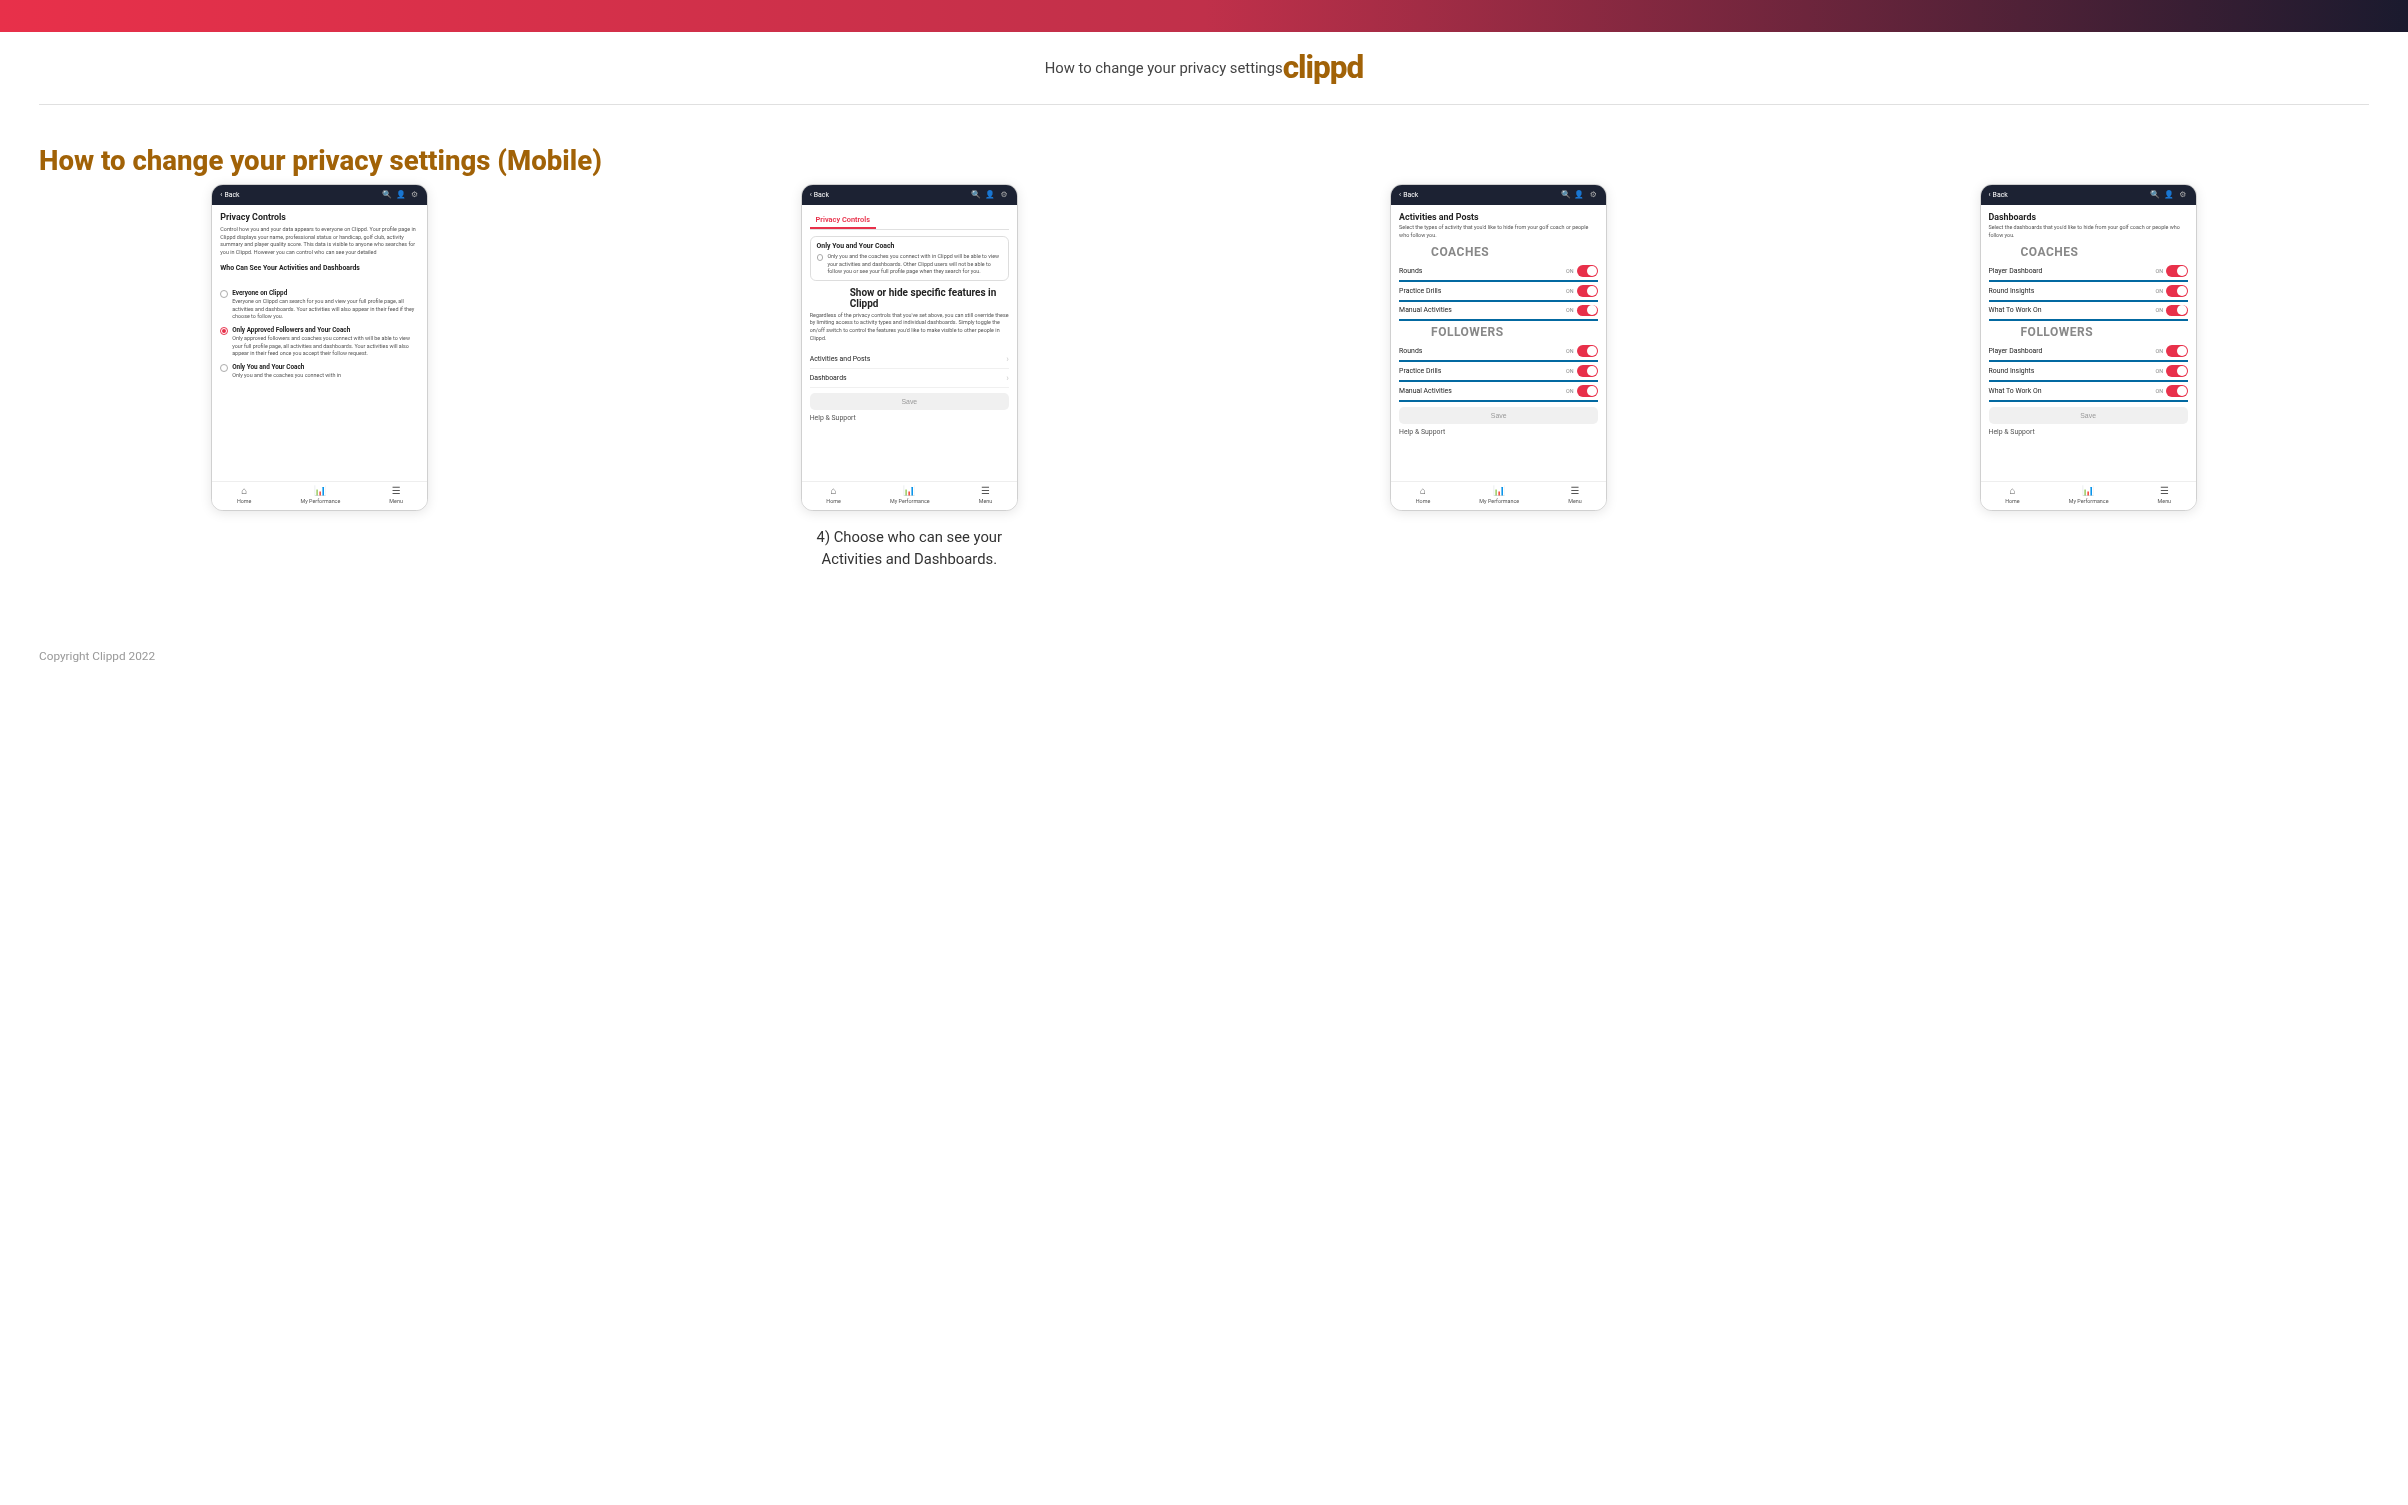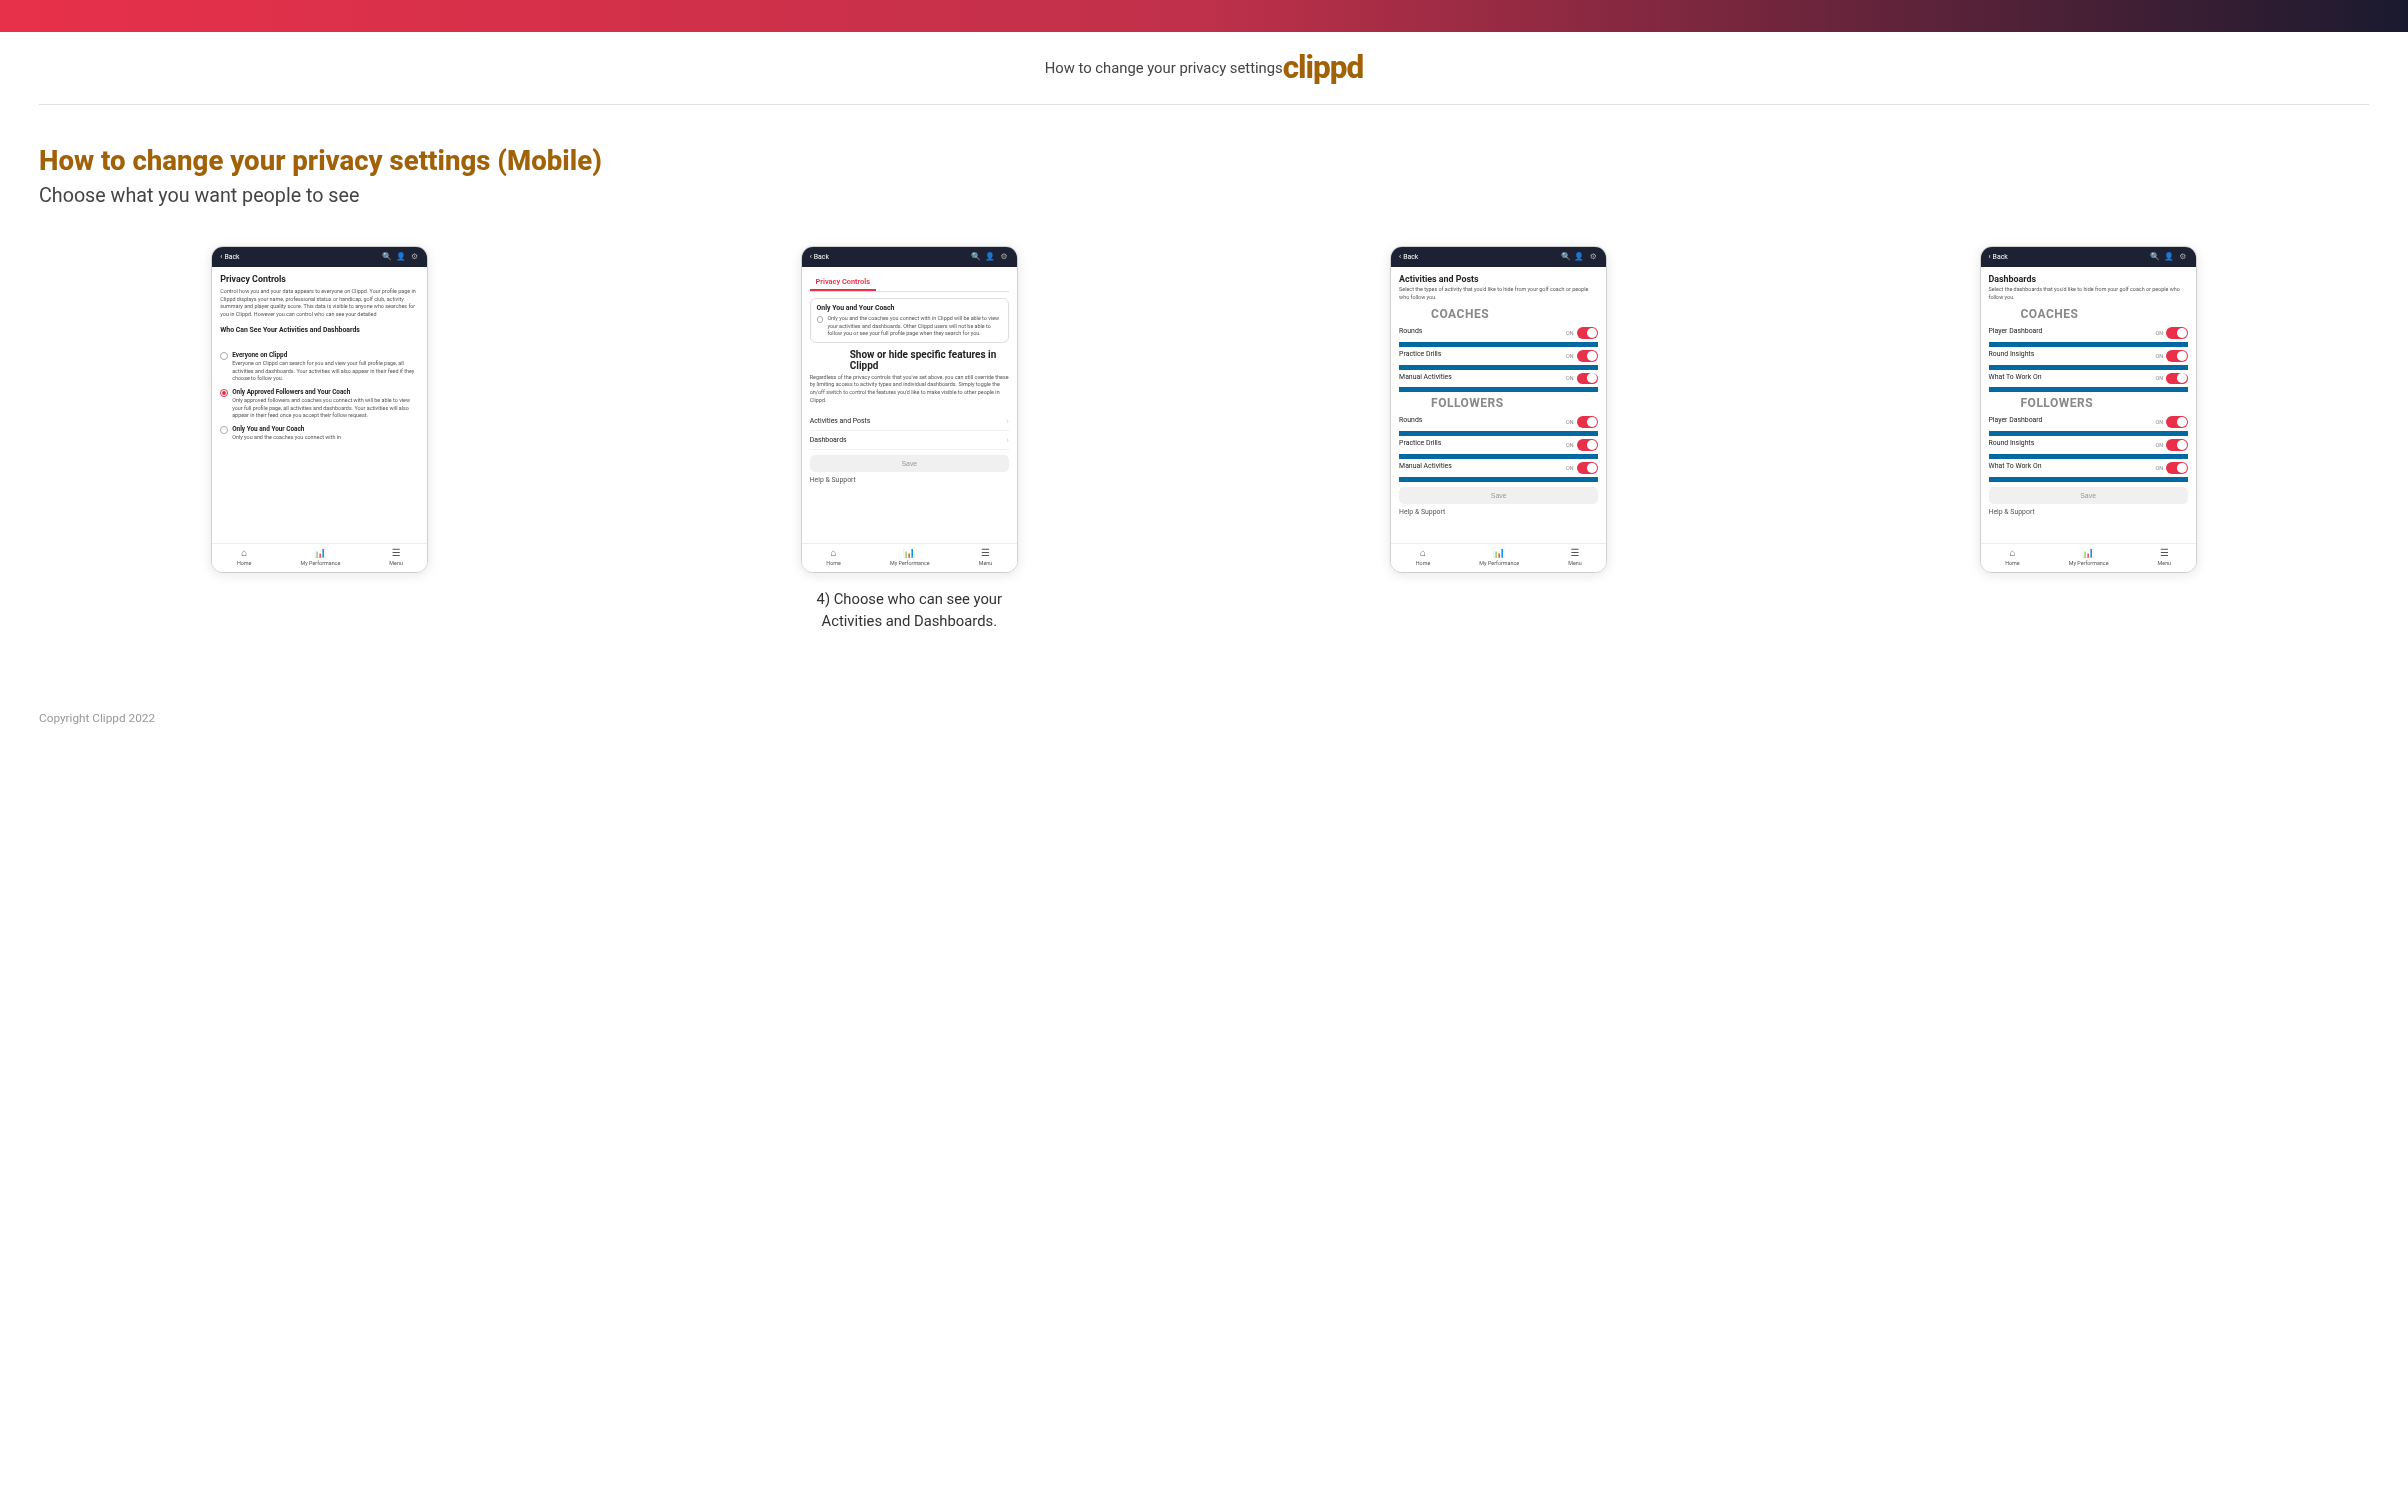--- a/index.html
+++ b/index.html
@@ -182,22 +182,22 @@
     .toggle-knob {
       width: 9.9px; height: 9.9px; border-radius: 50%; background: #fff;
       margin-left: auto;
     }
 
     
     .activities-title { font-size: 8.9px; font-weight: 700; margin-bottom: 2px; }
     .activities-desc { font-size: 5.4px; color: #555; margin-bottom: 5.9px; line-height: 1.35; }
     .sub-section-title { font-size: 12px; font-weight: 700; color: #888; text-transform: uppercase; letter-spacing: 0.5px; margin: 3.9px 0 3px 0; padding-left: 32px; }
     .toggle-row {
-      display: flex; justify-content: space-between; 
-      padding: 3px 0; font-size: 6.9px; border-bottom: 5px solid #0369a1;
+      display: flex; justify-content: space-between; align-items: center;
+      padding: 3px 0; font-size: 6.9px; border-bottom: 2px solid #0369a1;
     }
     .toggle-row:last-child { border-bottom: none; }
     .on-label { font-size: 5.4px; color: #888; margin-right: 3px; }
 
     
     .dash-title { font-size: 8.9px; font-weight: 700; margin-bottom: 2px; }
     .dash-desc { font-size: 5.4px; color: #555; margin-bottom: 5.9px; line-height: 1.35; }
 
     
     .caption {
@@ -229,21 +229,20 @@
 <div class="top-bar"></div>
 
 <div class="header">
   <span class="header-title">How to change your privacy settings</span>
   <span class="logo">clippd</span>
 </div>
 <div class="divider"></div>
 
 <div class="main">
   <div class="page-heading">How to change your privacy settings (Mobile)</div>
-  <div class="page-subheading">Choose what you want people to see</div>
 
   <div class="screenshots-row">
 
     <div class="phone-group">
       <div class="phone-mockup">
 
         <div class="phone-nav">
           <div class="back-btn">
             <span>‹</span>
             <span>Back</span>

